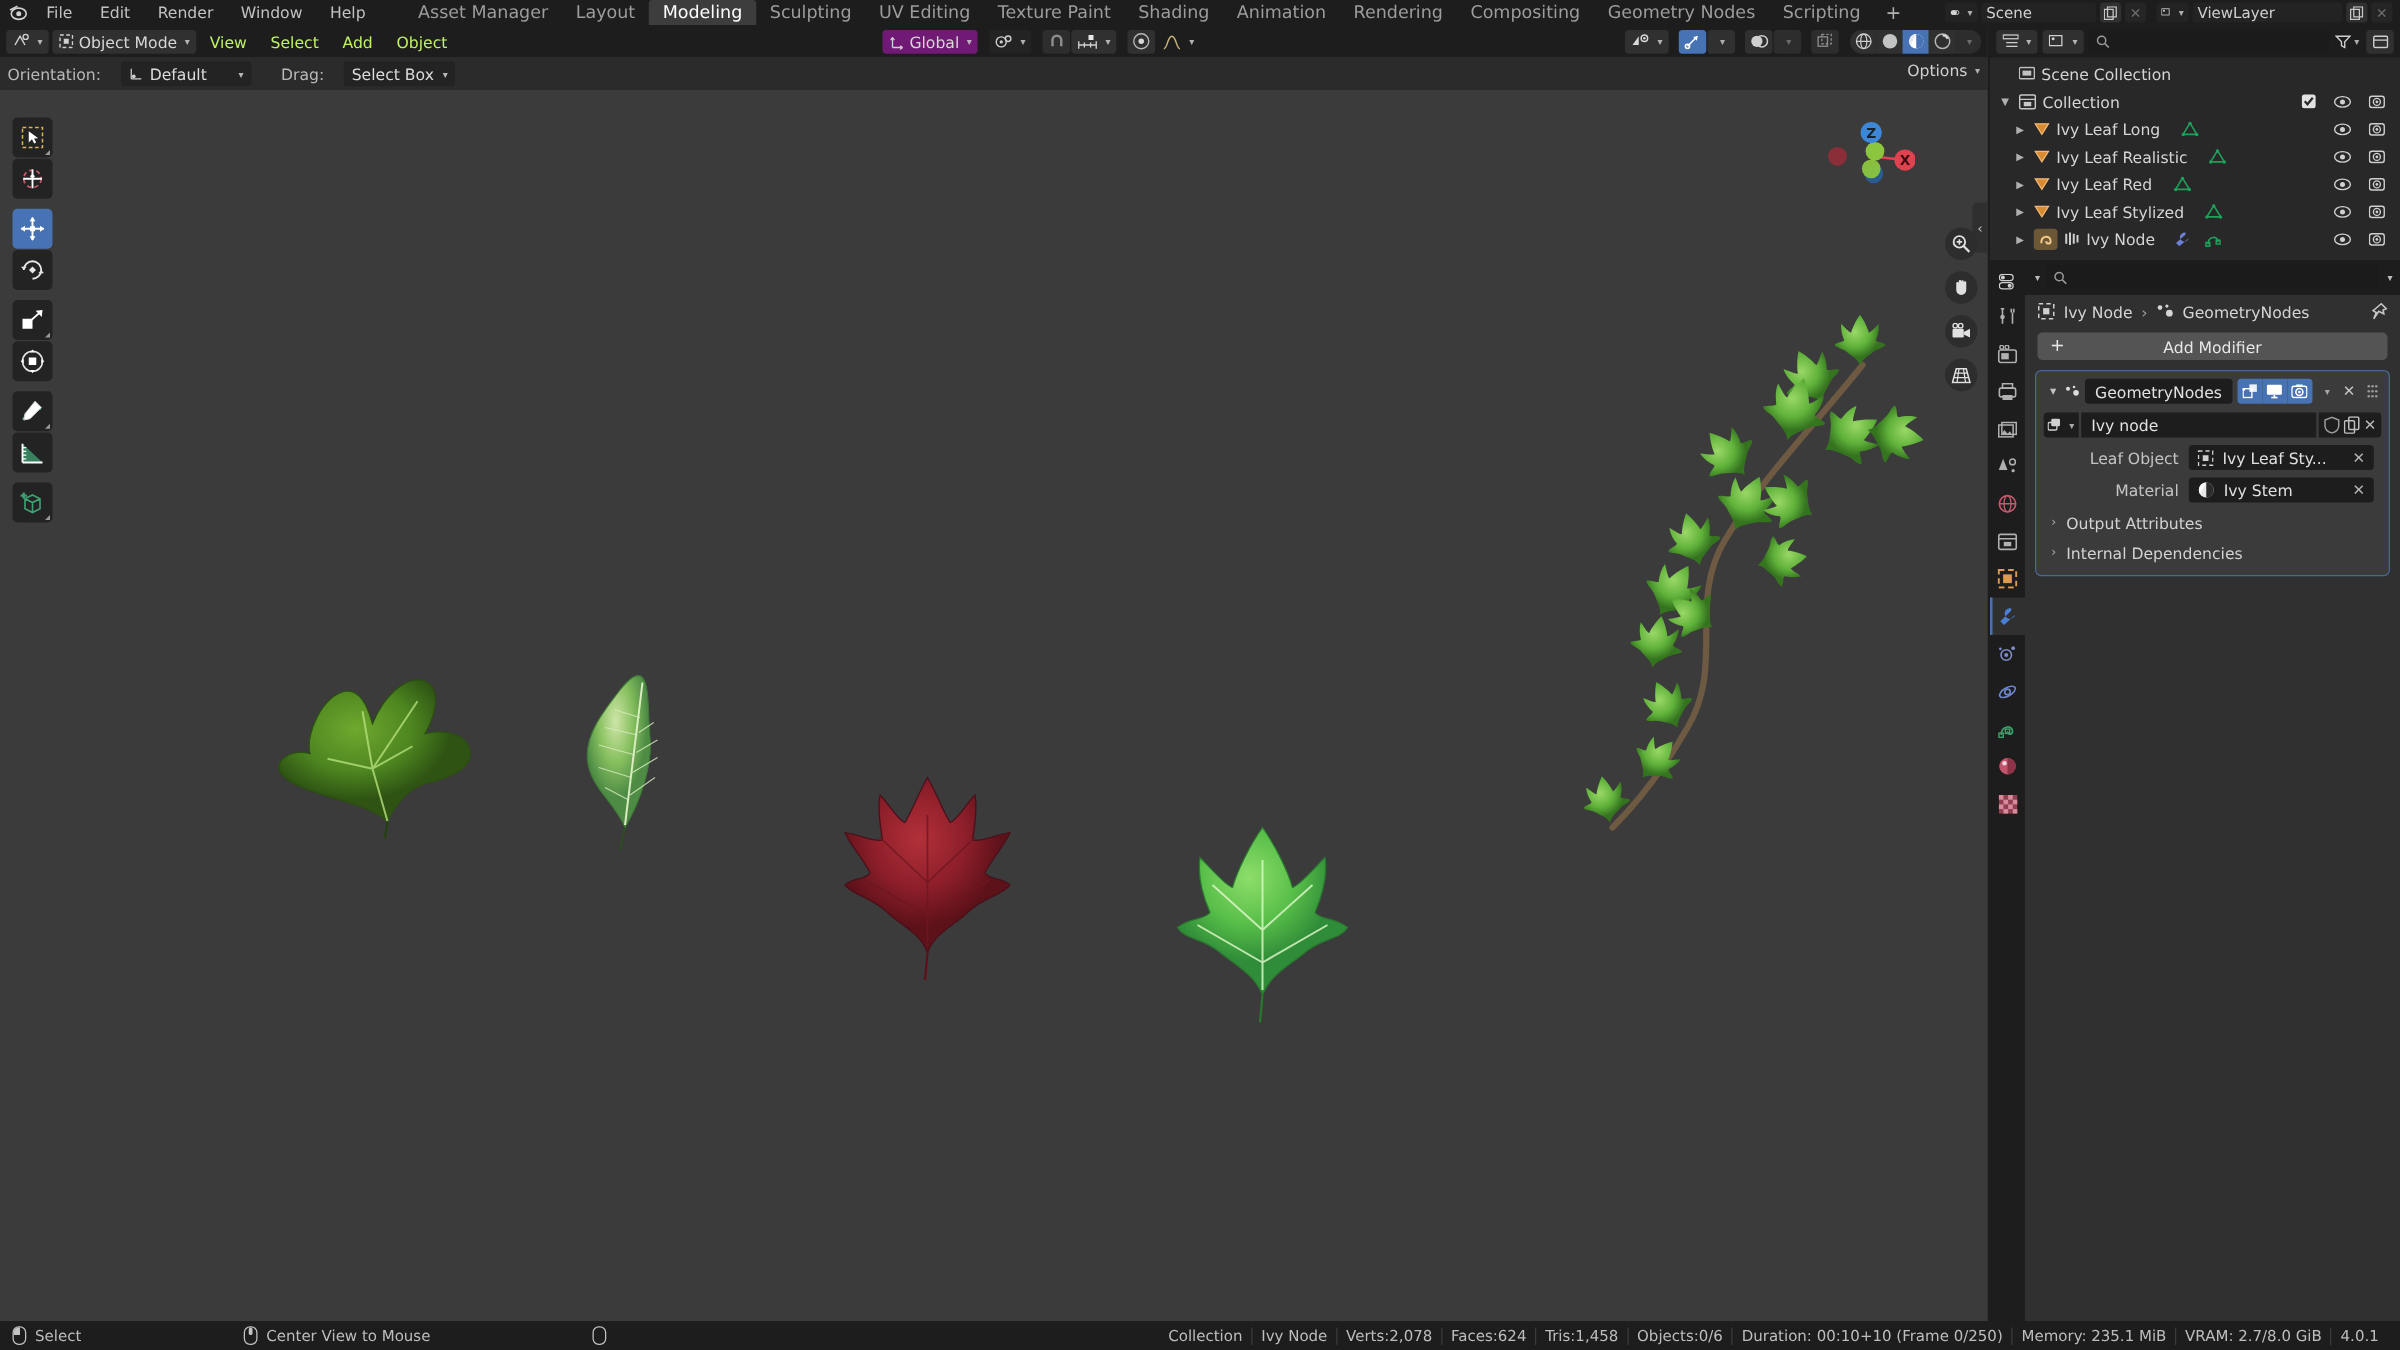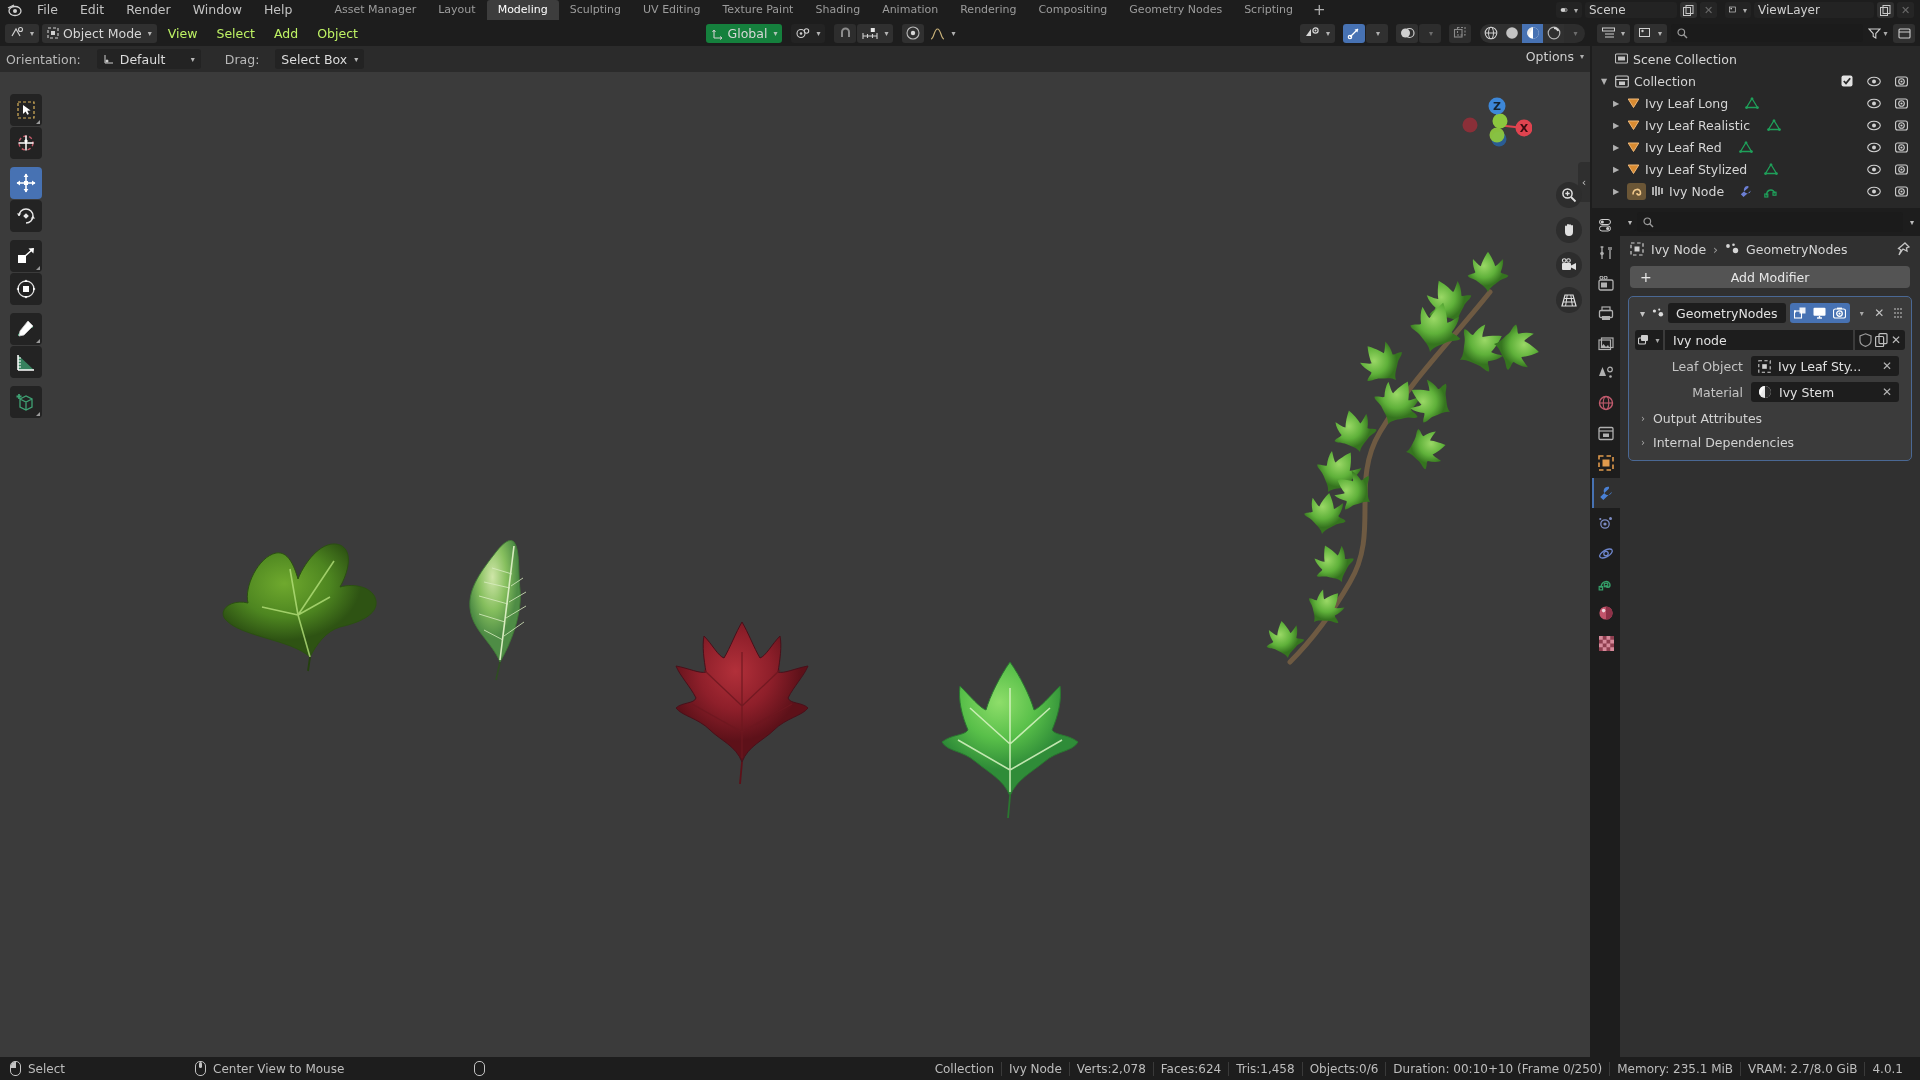--- a/index.html
+++ b/index.html
@@ -19,21 +19,21 @@
     background: #1d1d1d; display: flex; align-items: center;
     padding-left: 6px; overflow: hidden;
   }
   .blender-logo { width: 18px; height: 16px; display:flex; align-items:center; justify-content:center; }
   .topbar .menu { display: flex; align-items: center; gap: 4px; margin-left: 4px; }
   .topbar .menu span {
     padding: 0 9px; color: #c2c2c2; font-size: 12.5px; line-height: 20px; white-space: nowrap;
   }
   .wstabs { display: flex; align-items: center; margin-left: 22px; height: 20px; }
   .wstab {
-    padding: 0 11px; height: 20px; line-height: 20px; font-size: 11px;
+    padding: 0 11px; height: 20px; line-height: 20px; font-size: 14px;
     color: #9c9c9c; white-space: nowrap; border-radius: 3px 3px 0 0;
   }
   .wstab.active { background: #3d3d3d; color: #ffffff; }
   .wstab.plus { color: #b0b0b0; font-size: 15px; padding: 0 9px; }
   .topbar-right {
     margin-left: auto; display: flex; align-items: center; gap: 3px; padding-right: 6px;
   }
   .tb-field {
     background: #232323; border-radius: 3px; height: 16px; display: flex; align-items: center;
     padding: 0 4px; gap: 4px; font-size: 12px; color: #d0d0d0;
@@ -351,21 +351,21 @@
         <span>Object Mode</span>
         <span class="caret">▾</span>
       </div>
       <div class="hdr-menu">View</div>
       <div class="hdr-menu">Select</div>
       <div class="hdr-menu">Add</div>
       <div class="hdr-menu">Object</div>
 
       <div class="spacer"></div>
 
-      <div class="hdr-btn" style="background:#15803d">
+      <div class="hdr-btn" style="background:#701a75">
         <svg width="13" height="13" viewBox="0 0 13 13">
             <path d="M3 11 L3 3 M3 11 L11 11" stroke="#cfcfcf" stroke-width="1.1" fill="none"></path>
             <path d="M3 3 L1.5 5 M3 3 L4.5 5" stroke="#cfcfcf" stroke-width="1" fill="none"></path>
             <path d="M11 11 L9 9.5 M11 11 L9 12.5" stroke="#cfcfcf" stroke-width="1" fill="none"></path>
           </svg>
         <span>Global</span>
         <span class="caret">▾</span>
       </div>
       <div class="hdr-group" style="margin-left:6px">
         <div class="hdr-btn" style="background:#232323">

